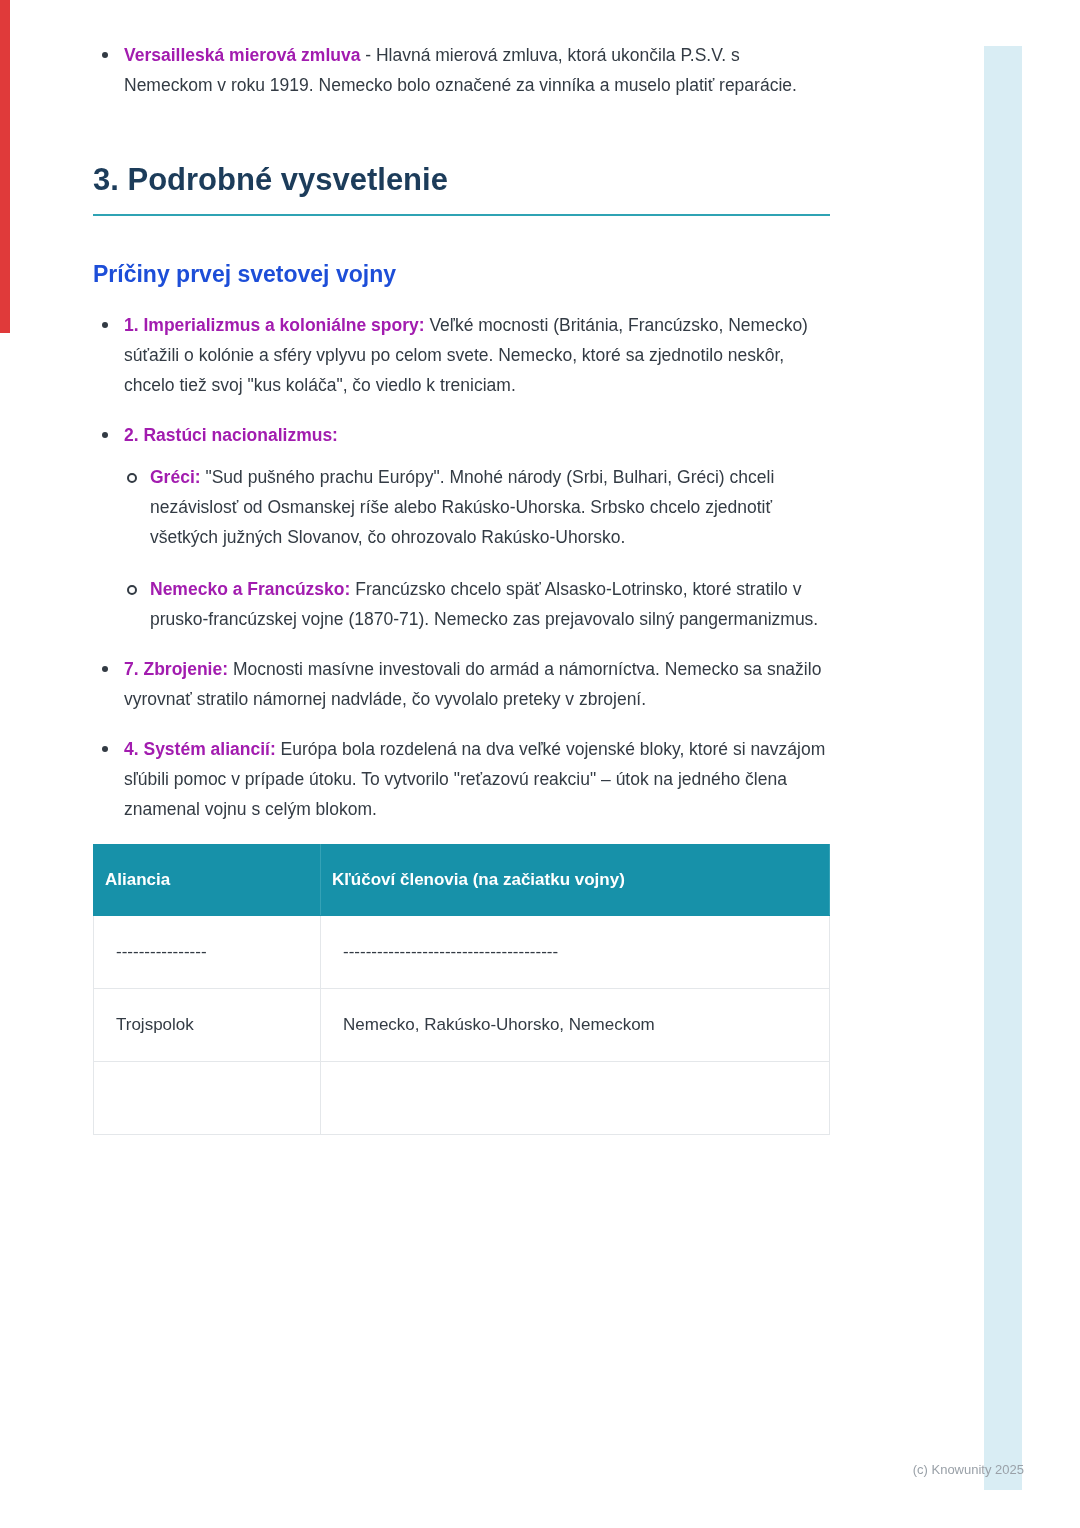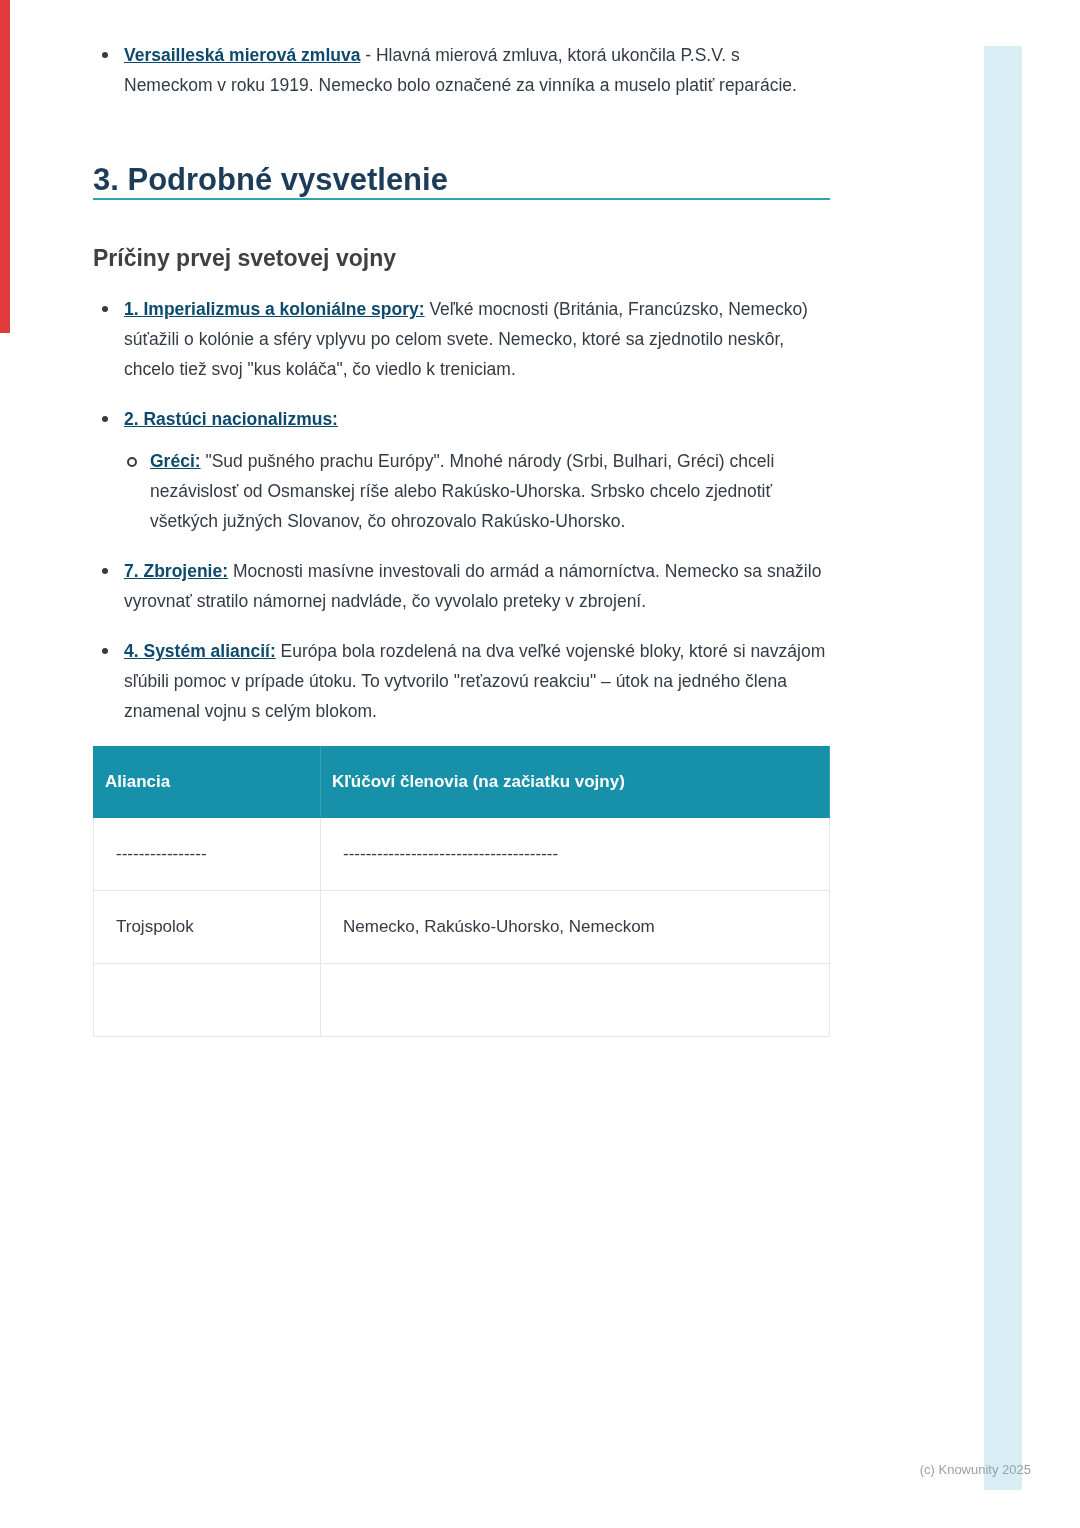--- a/index.html
+++ b/index.html
@@ -61,40 +61,40 @@
   .sub-bullets > li:last-child { margin-bottom: 0; }
   .sub-bullets > li::before {
     content: "";
     position: absolute;
     left: 3px; top: 11px;
     width: 6px; height: 6px;
     border-radius: 50%;
     border: 2px solid #333b44;
     background: transparent;
   }
-  .bullets strong, .sub-bullets strong { color: #0c4a6e; font-weight: 700; text-decoration: underline; }
+  .bullets strong, .sub-bullets strong { color: #a21caf; font-weight: 700; }
 
   .section-title {
-    margin: 62px 0 0 0;
+    margin: 62px 0 16px 0;
     font-size: 31px;
     line-height: 36px;
     font-weight: 700;
     color: #1c3c5a;
   }
   .section-rule {
     border: none;
     border-top: 2px solid #2fa3b4;
     margin: 0 0 44px 0;
   }
   .subsection-title {
     margin: 0 0 22px 0;
     font-size: 23px;
     line-height: 28px;
     font-weight: 700;
-    color: #404040;
+    color: #1d4ed8;
   }
   .para {
     margin: 0 0 40px 0;
     font-size: 17.5px;
     line-height: 32px;
   }
 
   
   .alliance-table {
     width: 100%;
@@ -115,21 +115,21 @@
   .alliance-table td {
     padding: 26px 22px;
     border: 1px solid #e4e7ea;
     background: #ffffff;
     color: #333b44;
     vertical-align: middle;
   }
   .footer {
     position: absolute;
     top: 1462px;
-    right: 49px;
+    right: 56px;
     font-size: 13px;
     color: #9aa1a8;
   }
 </style>
 </head>
 <body>
 
 <div class="page">
   <div class="left-accent"></div>
   <div class="right-stripe"></div>
@@ -142,20 +142,21 @@
     <h1 class="section-title">3. Podrobné vysvetlenie</h1>
     <hr class="section-rule">
 
     <h2 class="subsection-title">Príčiny prvej svetovej vojny</h2>
 
 
     <ul class="bullets" id="causes-list">
         <li><strong>1. Imperializmus a koloniálne spory:</strong><span> Veľké mocnosti (Británia, Francúzsko, Nemecko) súťažili o kolónie a sféry vplyvu po celom svete. Nemecko, ktoré sa zjednotilo neskôr, chcelo tiež svoj "kus koláča", čo viedlo k treniciam.</span></li>
         <li><strong>2. Rastúci nacionalizmus:</strong><span></span><ul class="sub-bullets">
             <li><strong>Gréci:</strong><span> "Sud pušného prachu Európy". Mnohé národy (Srbi, Bulhari, Gréci) chceli nezávislosť od Osmanskej ríše alebo Rakúsko-Uhorska. Srbsko chcelo zjednotiť všetkých južných Slovanov, čo ohrozovalo Rakúsko-Uhorsko.</span></li>
+            <li><strong>Nemecko a Francúzsko:</strong><span> Francúzsko chcelo späť Alsasko-Lotrinsko, ktoré stratilo v prusko-francúzskej vojne (1870-71). Nemecko zas prejavovalo silný pangermanizmus.</span></li>
           </ul></li>
         <li><strong>7. Zbrojenie:</strong><span> Mocnosti masívne investovali do armád a námorníctva. Nemecko sa snažilo vyrovnať stratilo námornej nadvláde, čo vyvolalo preteky v zbrojení.</span></li>
         <li><strong>4. Systém aliancií:</strong><span> Európa bola rozdelená na dva veľké vojenské bloky, ktoré si navzájom sľúbili pomoc v prípade útoku. To vytvorilo "reťazovú reakciu" – útok na jedného člena znamenal vojnu s celým blokom.</span></li>
       </ul>
 
     <table class="alliance-table">
       <thead>
         <tr id="table-head-row">
             <th>Aliancia</th>
             <th>Kľúčoví členovia (na začiatku vojny)</th>

